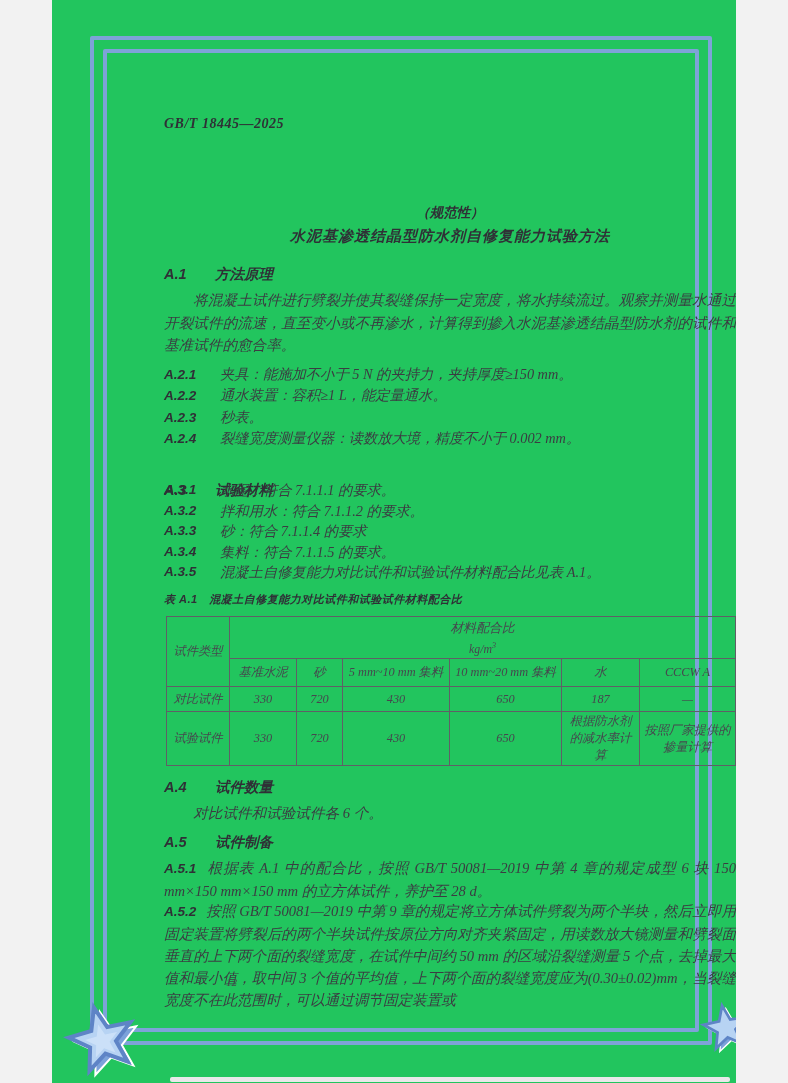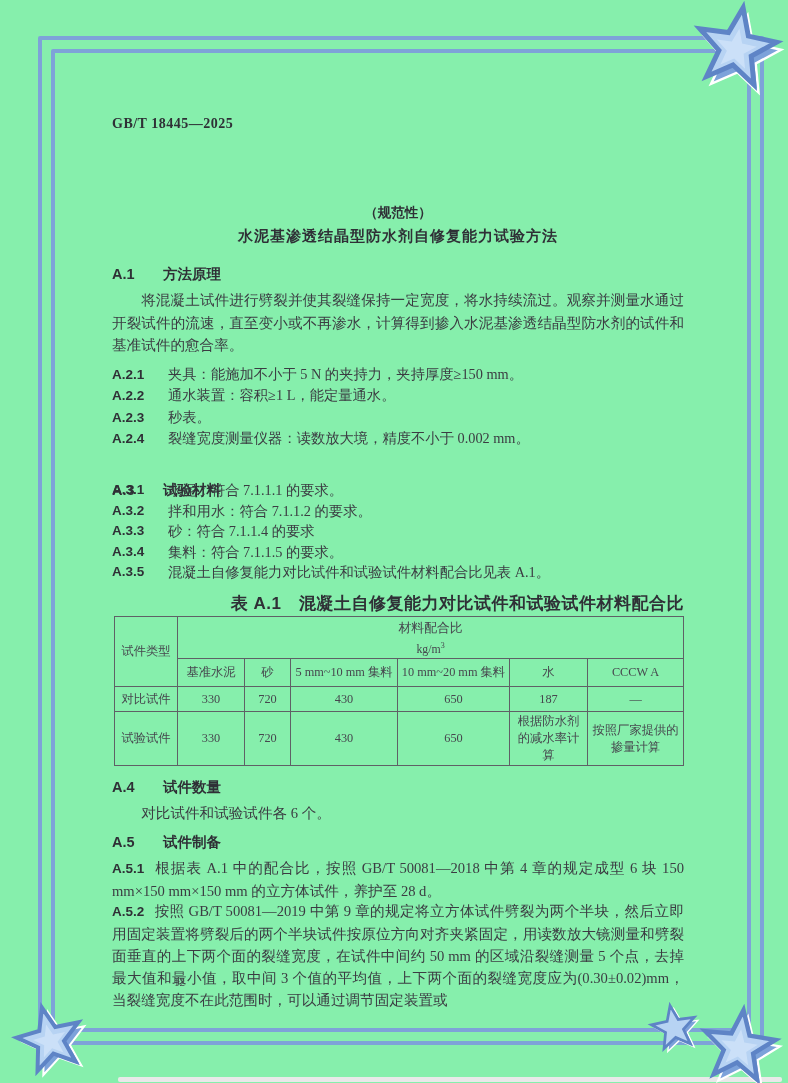--- a/index.html
+++ b/index.html
@@ -1,19 +1,19 @@
 <!DOCTYPE html>
 <html><head>
 <meta charset="utf-8">
 <style>
   html,body{margin:0;padding:0;background:#f2f2f2;}
   .page{
-    position:relative;width:788px;height:1083px;margin:0 auto;
-    background:#86efac;overflow:hidden;
-    font-family:"Liberation Serif",serif;color:#3b3c42;
+    position:relative;width:684px;height:1083px;margin:0 auto;
+    background:#22c55e;overflow:hidden;
+    font-family:"Liberation Serif",serif;color:#3b3c42;font-style:italic;
   }
   
   .frame{position:absolute;border:4px solid #7ea3d8;border-radius:2px;}
   .frame.outer{left:38px;top:36px;right:24px;bottom:38px;}
   .frame.inner{left:51px;top:49px;right:37px;bottom:51px;}
   
   .star{position:absolute;}
   
   .bottom-strip{position:absolute;left:118px;right:6px;bottom:1px;height:5px;background:#e9e9e9;border-radius:2px;}
   
@@ -28,21 +28,21 @@
   .h2 .num{display:inline-block;width:51px;}
   .para{font-size:14.6px;line-height:22.5px;text-align:justify;margin:0;}
   .indent{text-indent:2em;}
   .items{font-size:14.3px;}
   .item{display:flex;}
   .item .num{flex:0 0 56px;font-family:"Liberation Sans",sans-serif;font-weight:bold;font-size:13.5px;color:#2f3036;}
   .item .txt{flex:1;}
   .lh21 .item{line-height:21.3px;}
   .lh20 .item{line-height:20.6px;}
   .pnum{font-family:"Liberation Sans",sans-serif;font-weight:bold;font-size:13.5px;color:#2f3036;padding-right:10px;}
-  .tbl-caption{font-family:"Liberation Sans",sans-serif;font-weight:bold;font-size:17px;color:#2f3036;text-align:right;letter-spacing:.5px;}
+  .tbl-caption{font-family:"Liberation Sans",sans-serif;font-weight:bold;font-size:11px;color:#2f3036;text-align:left;letter-spacing:.5px;}
   table.mix{border-collapse:collapse;width:570px;table-layout:fixed;font-size:12.3px;color:#46474e;}
   table.mix th,table.mix td{border:1px solid #5f6066;text-align:center;vertical-align:middle;font-weight:normal;padding:1px 2px;}
   table.mix{border:1.5px solid #4c4d53;}
   .gh-line1{font-size:12.8px;line-height:19px;}
   .gh-line2{font-size:11.8px;line-height:16px;}
   table.mix sup{font-size:8px;}
   .pageno{font-size:11px;color:#46474e;margin-left:47px;}
 </style>
 </head>
 <body>
@@ -181,21 +181,21 @@
 
   <div class="abs h-sans h2" style="top:778px;">
     <span class="num">A.4</span><span>试件数量</span>
   </div>
   <p class="abs para indent" style="top:802px;">对比试件和试验试件各 6 个。</p>
 
   <div class="abs h-sans h2" style="top:833px;">
     <span class="num">A.5</span><span>试件制备</span>
   </div>
   <p class="abs para" style="top:857px;line-height:22px;">
-    <span class="pnum">A.5.1</span><span>根据表 A.1 中的配合比，按照 GB/T 50081—2018 中第 4 章的规定成型 6 块 150 mm×150 mm×150 mm 的立方体试件，养护至 28 d。</span>
+    <span class="pnum">A.5.1</span><span>根据表 A.1 中的配合比，按照 GB/T 50081—2019 中第 4 章的规定成型 6 块 150 mm×150 mm×150 mm 的立方体试件，养护至 28 d。</span>
   </p>
   <p class="abs para" style="top:900px;line-height:22px;">
     <span class="pnum">A.5.2</span><span>按照 GB/T 50081—2019 中第 9 章的规定将立方体试件劈裂为两个半块，然后立即用固定装置将劈裂后的两个半块试件按原位方向对齐夹紧固定，用读数放大镜测量和劈裂面垂直的上下两个面的裂缝宽度，在试件中间约 50 mm 的区域沿裂缝测量 5 个点，去掉最大值和最小值，取中间 3 个值的平均值，上下两个面的裂缝宽度应为(0.30±0.02)mm，当裂缝宽度不在此范围时，可以通过调节固定装置或</span>
   </p>
 
   <div class="pageno" style="position:absolute;left:127px;top:976px;">12</div>
 
 </div>
 
 </body></html>

